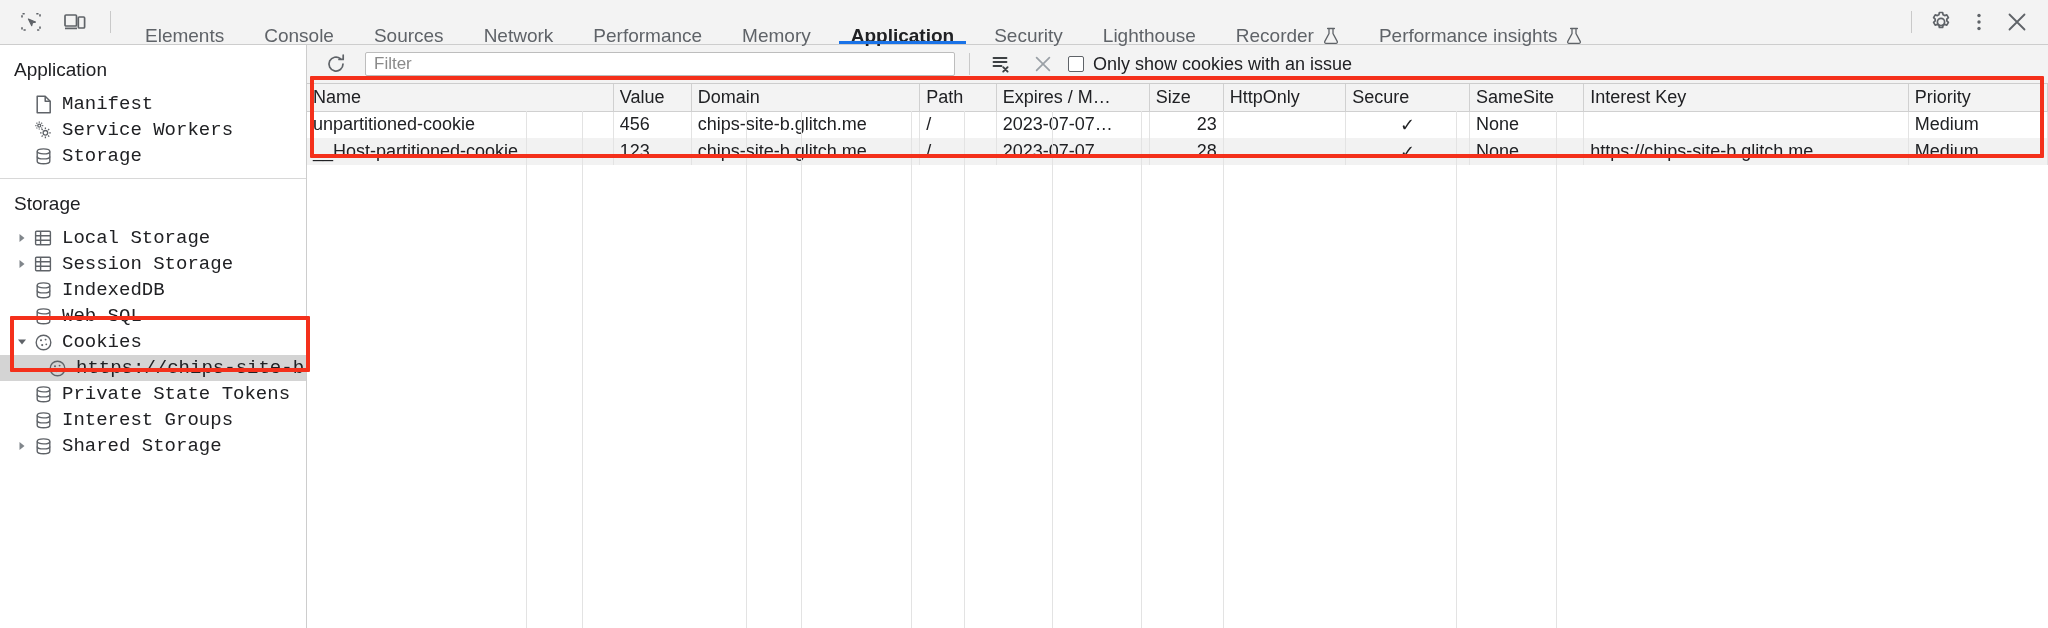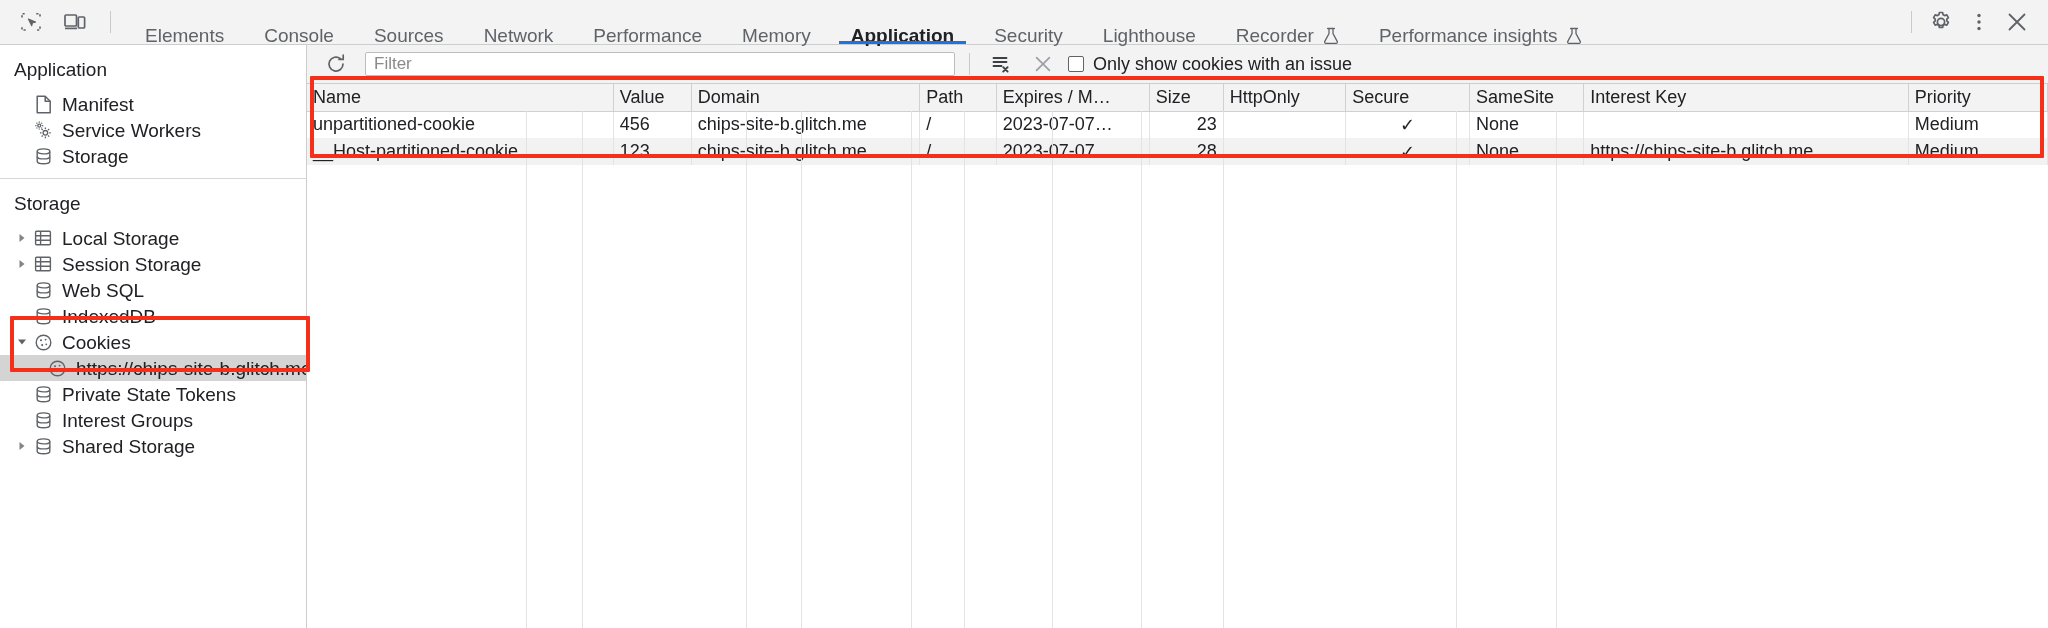--- a/index.html
+++ b/index.html
@@ -100,21 +100,21 @@
     width: 16px; min-width: 16px;
     display: flex; align-items: center; justify-content: center;
     margin-right: 2px;
   }
   .twisty.none { visibility: hidden; }
   .side-ico {
     width: 22px; min-width: 22px;
     display: flex; align-items: center; justify-content: center;
     margin-right: 8px;
   }
-  .side-label { line-height: 1; }
+  .side-label { line-height: 1; font-family: Liberation Mono, monospace; }
   .indent-1 { padding-left: 32px; }
 
   
   .panel { flex: 1; display: flex; flex-direction: column; min-width: 0; background:#fff; }
   .filterbar {
     height: 39px;
     min-height: 39px;
     background: #f3f3f3;
     border-bottom: 1px solid #cdcdcd;
     display: flex;
@@ -370,35 +370,35 @@
         <span class="twisty none"></span>
         <span class="side-ico">
           <svg width="19" height="19" viewBox="0 0 19 19">
               <g fill="none" stroke="#5f6368" stroke-width="1.4">
                 <ellipse cx="9.5" cy="4.4" rx="6.3" ry="2.5"></ellipse>
                 <path d="M3.2 4.4v9.9c0 1.4 2.8 2.5 6.3 2.5s6.3-1.1 6.3-2.5V4.4"></path>
                 <path d="M3.2 9.4c0 1.4 2.8 2.5 6.3 2.5s6.3-1.1 6.3-2.5"></path>
               </g>
             </svg>
         </span>
-        <span class="side-label">Web SQL</span>
+        <span class="side-label">IndexedDB</span>
       </div>
 
       <div class="side-item" style="padding-left:14px">
         <span class="twisty none"></span>
         <span class="side-ico">
           <svg width="19" height="19" viewBox="0 0 19 19">
               <g fill="none" stroke="#5f6368" stroke-width="1.4">
                 <ellipse cx="9.5" cy="4.4" rx="6.3" ry="2.5"></ellipse>
                 <path d="M3.2 4.4v9.9c0 1.4 2.8 2.5 6.3 2.5s6.3-1.1 6.3-2.5V4.4"></path>
                 <path d="M3.2 9.4c0 1.4 2.8 2.5 6.3 2.5s6.3-1.1 6.3-2.5"></path>
               </g>
             </svg>
         </span>
-        <span class="side-label">IndexedDB</span>
+        <span class="side-label">Web SQL</span>
       </div>
 
       <div class="side-item" style="padding-left:14px">
         <span class="twisty">
           <svg width="10" height="9" viewBox="0 0 10 9">
               <path d="M1 1.5h8l-4 5z" fill="#5f6368"></path>
             </svg>
         </span>
         <span class="side-ico">
           <svg width="19" height="19" viewBox="0 0 19 19">

